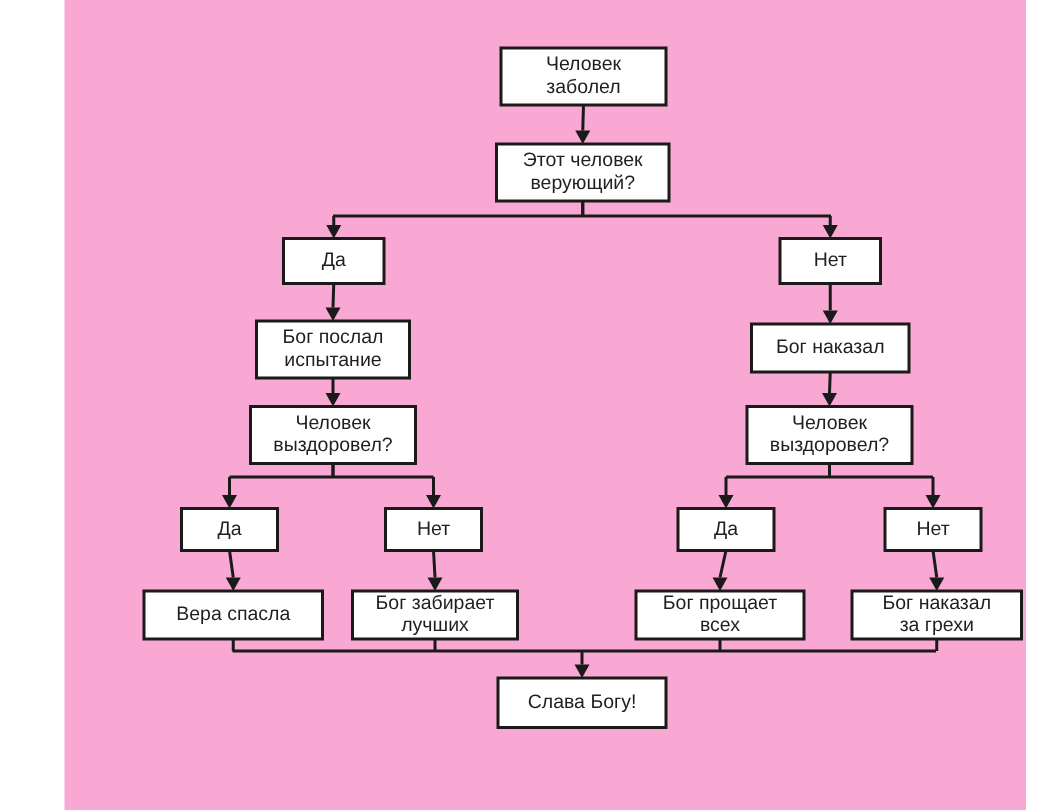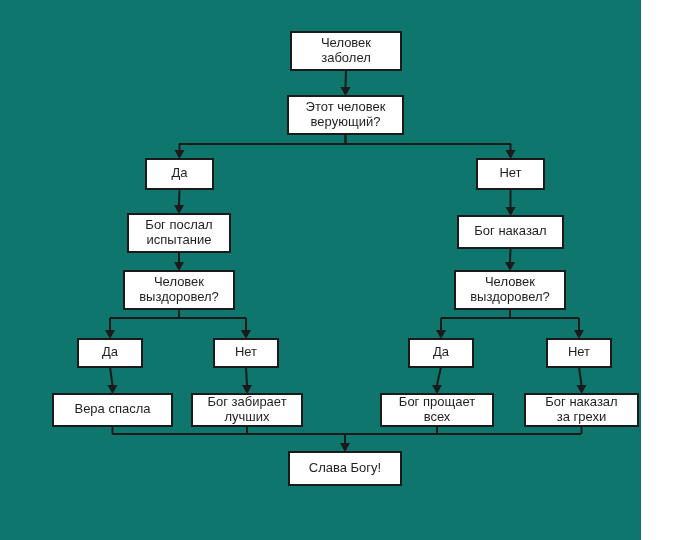--- a/index.html
+++ b/index.html
@@ -10,21 +10,22 @@
   body {
     width: 694px;
     height: 540px;
     font-family: "Liberation Sans", sans-serif;
     overflow: hidden;
   }
   #chart-root {
     position: relative;
     width: 641px;
     height: 540px;
-    background: #0f766e;
+    background: #f9a8d4;
+    margin-left: 43px;
   }
   svg#flow-svg {
     display: block;
     width: 694px;
     height: 540px;
   }
   .node-box {
     fill: #ffffff;
     stroke: #1a1a1a;
     stroke-width: 2;

